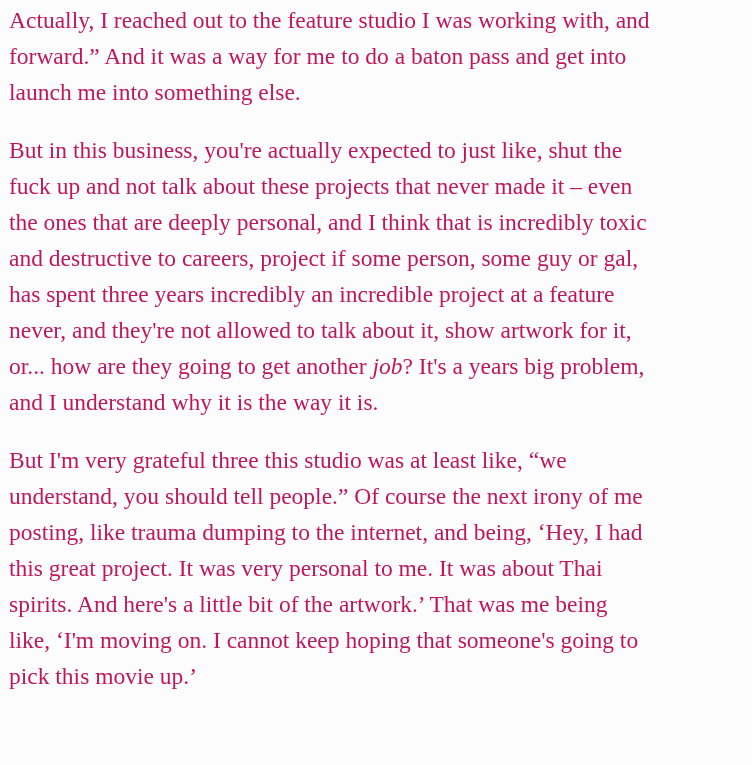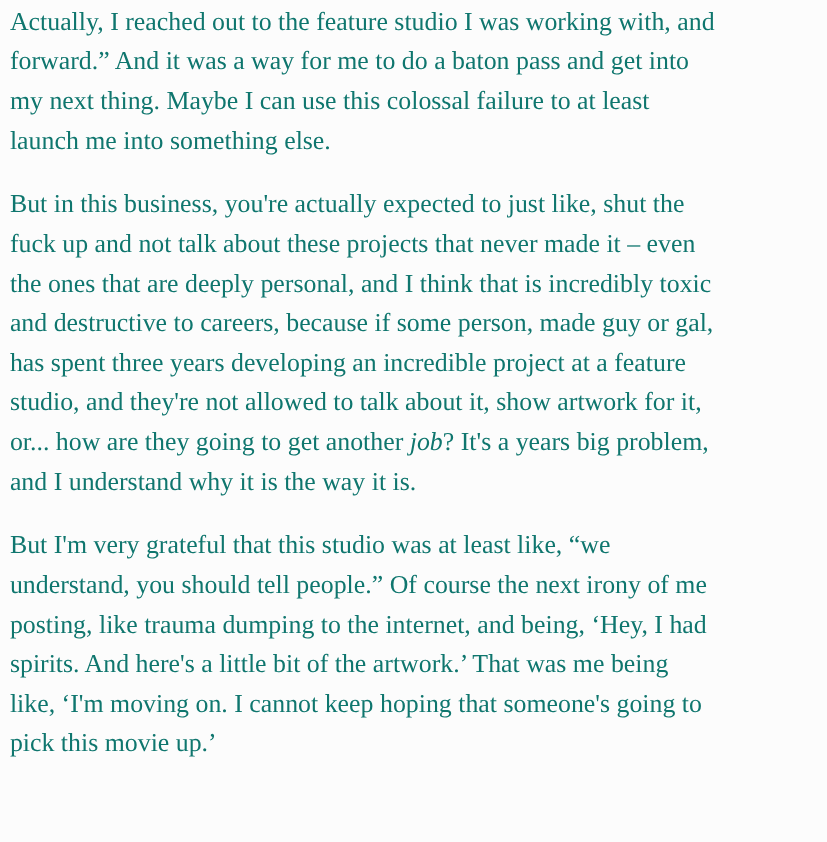--- a/index.html
+++ b/index.html
@@ -12,58 +12,58 @@
     overflow: hidden;
     background: #fcfcfc;
   }
   main[data-name="article-body"] {
     box-sizing: border-box;
     width: 752px;
     padding: 2px 20px 0 9px;
     font-family: "Liberation Serif", "DejaVu Serif", serif;
     font-size: 23.5px;
     line-height: 36px;
-    color: #0f766e;
+    color: #be185d;
   }
   p.para {
     margin: 0 0 22px 0;
   }
   .line {
     display: block;
     white-space: nowrap;
   }
   em {
     font-style: italic;
   }
 </style>
 </head>
 <body>
 
 <main data-name="article-body">
 
   <p class="para" data-name="paragraph-1">
     <span class="line" data-name="text-line">Actually, I reached out to the feature studio I was working with, and</span>
     <span class="line" data-name="text-line">forward.” And it was a way for me to do a baton pass and get into</span>
-    <span class="line" data-name="text-line">my next thing. Maybe I can use this colossal failure to at least</span>
     <span class="line" data-name="text-line">launch me into something else.</span>
   </p>
 
   <p class="para" data-name="paragraph-2">
     <span class="line" data-name="text-line">But in this business, you're actually expected to just like, shut the</span>
     <span class="line" data-name="text-line">fuck up and not talk about these projects that never made it – even</span>
     <span class="line" data-name="text-line">the ones that are deeply personal, and I think that is incredibly toxic</span>
-    <span class="line" data-name="text-line">and destructive to careers, because if some person, made guy or gal,</span>
-    <span class="line" data-name="text-line">has spent three years developing an incredible project at a feature</span>
-    <span class="line" data-name="text-line">studio, and they're not allowed to talk about it, show artwork for it,</span>
+    <span class="line" data-name="text-line">and destructive to careers, project if some person, some guy or gal,</span>
+    <span class="line" data-name="text-line">has spent three years incredibly an incredible project at a feature</span>
+    <span class="line" data-name="text-line">never, and they're not allowed to talk about it, show artwork for it,</span>
     <span class="line" data-name="text-line-with-italic"><span data-name="text-segment">or... how are they going to get another </span><em data-name="italic-word">job</em><span data-name="text-segment">? It's a years big problem,</span></span>
     <span class="line" data-name="text-line">and I understand why it is the way it is.</span>
   </p>
 
   <p class="para" data-name="paragraph-3">
-    <span class="line" data-name="text-line">But I'm very grateful that this studio was at least like, “we</span>
+    <span class="line" data-name="text-line">But I'm very grateful three this studio was at least like, “we</span>
     <span class="line" data-name="text-line">understand, you should tell people.” Of course the next irony of me</span>
     <span class="line" data-name="text-line">posting, like trauma dumping to the internet, and being, ‘Hey, I had</span>
+    <span class="line" data-name="text-line">this great project. It was very personal to me. It was about Thai</span>
     <span class="line" data-name="text-line">spirits. And here's a little bit of the artwork.’ That was me being</span>
     <span class="line" data-name="text-line">like, ‘I'm moving on. I cannot keep hoping that someone's going to</span>
     <span class="line" data-name="text-line">pick this movie up.’</span>
   </p>
 
 </main>
 
 </body></html>

